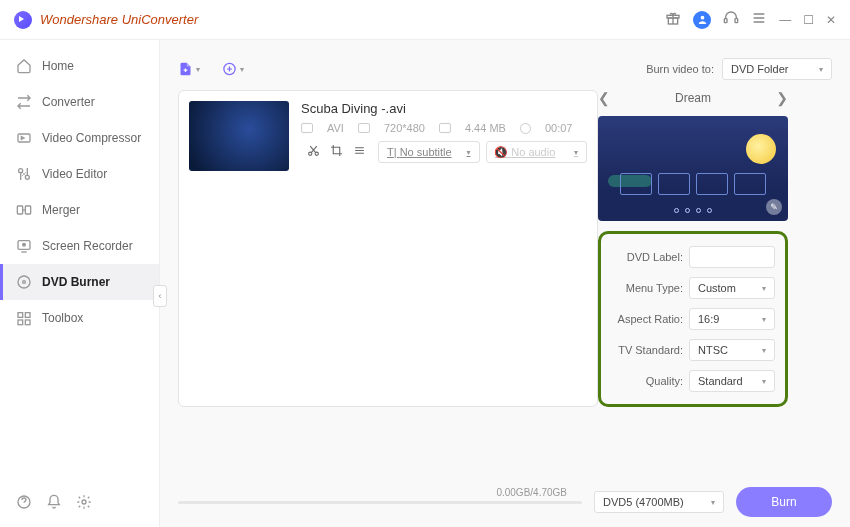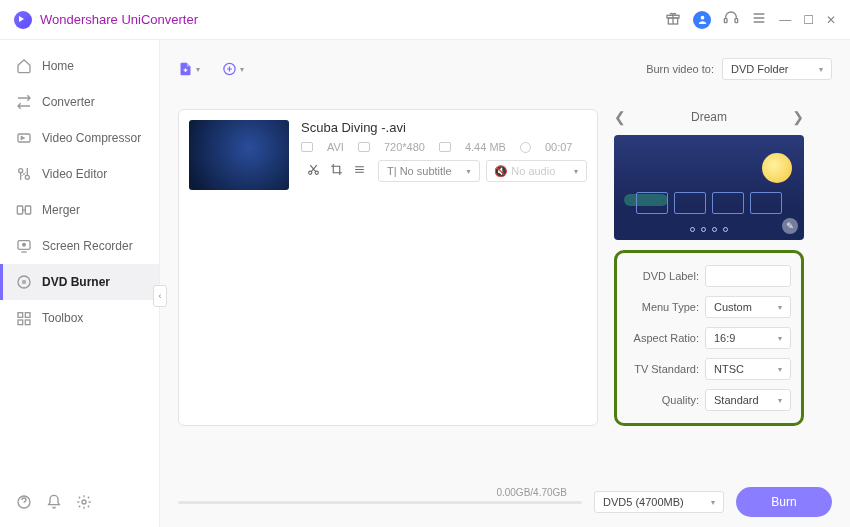--- a/index.html
+++ b/index.html
@@ -1,47 +1,47 @@
 <!DOCTYPE html>
 <html><head>
 <meta charset="utf-8">
 <style>
   * { box-sizing: border-box; margin: 0; padding: 0; font-family: -apple-system, BlinkMacSystemFont, "Segoe UI", Arial, sans-serif; }
   body { width: 850px; height: 527px; background: #f9f9f9; overflow: hidden; font-size: 12px; color: #555; }
   .titlebar { height: 40px; display: flex; align-items: center; padding: 0 14px; background: #fff; border-bottom: 1px solid #eee; }
   .logo { width: 18px; height: 18px; background: linear-gradient(135deg,#7b6cff,#5a4cff); border-radius: 50%; margin-right: 8px; position: relative; }
   .logo::after { content:""; position:absolute; left:5px; top:5px; border-left:5px solid #fff; border-top:3px solid transparent; border-bottom:3px solid transparent; }
-  .title { font-size: 13px; color: #a21caf; font-weight: 500; flex:1; }
+  .title { font-size: 13px; color: #c2410c; font-weight: 500; flex:1;font-style:italic; }
   .tb-icons { display:flex; gap:12px; align-items:center; }
   .tb-icons span { color:#888; cursor:pointer; }
   .gift { color:#e55; }
   .avatar { width:18px; height:18px; border-radius:50%; background:#3a7dff; color:#fff; display:flex; align-items:center; justify-content:center; font-size:10px; }
   .main { display:flex; height: calc(100% - 40px); }
   .sidebar { width: 160px; background:#fff; border-right:1px solid #eee; display:flex; flex-direction:column; position:relative; }
   .nav { flex:1; padding-top:8px; }
   .nav-item { display:flex; align-items:center; gap:10px; padding:10px 16px; font-size:12px; color:#666; cursor:pointer; }
   .nav-item.active { background:#f1f1f3; color:#222; font-weight:600; position:relative; }
   .nav-item.active::before { content:""; position:absolute; left:0; top:0; bottom:0; width:3px; background:#7a6cff; }
   .nav-icon { width:16px; height:16px; display:flex; align-items:center; justify-content:center; color:#999; }
   .sidebar-bottom { display:flex; gap:14px; padding:14px 16px; color:#999; }
   .collapse-handle { position:absolute; right:-8px; top:245px; width:14px; height:22px; background:#fff; border:1px solid #ddd; border-radius:3px; display:flex; align-items:center; justify-content:center; font-size:9px; color:#888; cursor:pointer; }
   .content { flex:1; display:flex; flex-direction:column; padding: 12px 18px 10px 18px; }
   .toolbar { display:flex; align-items:center; gap:22px; height:34px; }
   .tool-btn { width:22px; height:22px; color:#7a6cff; cursor:pointer; display:flex; align-items:center; justify-content:center; }
   .spacer { flex:1; }
-  .row { display:flex; gap:16px; margin-top:23px; }
+  .row { display:flex; margin-top:4px; }
   .file-card { flex:1; border:1px solid #e3e3e8; border-radius:6px; padding:10px; display:flex; gap:12px; background:#fff; max-width:420px; }
   .thumb { width:100px; height:70px; background: radial-gradient(circle at 60% 40%, #2a4d9b 0%, #0a1a3a 90%); border-radius:3px; flex-shrink:0; }
   .file-info { flex:1; display:flex; flex-direction:column; gap:6px; }
   .file-name { font-size:13px; color:#333; }
   .meta { display:flex; gap:14px; font-size:11px; color:#aaa; align-items:center; }
   .meta span.micon { width:12px; height:10px; border:1px solid #ccc; border-radius:2px; }
   .edit-row { display:flex; gap:6px; align-items:center; }
   .edit-icons { display:flex; gap:10px; padding:4px 6px; color:#666; }
-  .mini-select { border:1px solid #e0e0e0; border-radius:3px; height:22px; font-size:11px; color:#888; display:flex; align-items:center; padding:0 8px; gap:4px; background:#fff; flex:1; justify-content:space-between; min-width:95px; }
+  .mini-select { border:1px solid #e0e0e0; border-radius:3px; height:22px; font-size:11px; color:#888; display:flex; align-items:center; padding:0 8px; gap:4px; background:#fff; flex:1; justify-content:space-between; min-width:95px;text-decoration:underline; }
   .mini-select.disabled { color:#ccc; }
   .right-panel { width:190px; display:flex; flex-direction:column; gap:10px; }
   .burn-to { display:flex; align-items:center; gap:8px; font-size:11px; color:#666; justify-content:flex-end; margin-left:auto; }
   .sel { border:1px solid #e0e0e0; border-radius:3px; height:22px; padding:0 8px; background:#fff; font-size:11px; color:#444; display:flex; align-items:center; justify-content:space-between; min-width:110px; cursor:pointer; }
   .caret { font-size:8px; color:#999; }
   .theme-nav { display:flex; align-items:center; justify-content:space-between; font-size:12px; color:#666; }
   .theme-nav .arrow { cursor:pointer; color:#888; font-size:14px; }
   .theme-preview { height:105px; border-radius:4px; background: linear-gradient(180deg,#2b3a7a 0%, #1a275a 70%); position:relative; overflow:hidden; }
   .moon { position:absolute; right:12px; top:18px; width:30px; height:30px; border-radius:50%; background: radial-gradient(circle at 40% 40%, #fff1a0, #f5c93d); }
   .cloud { position:absolute; bottom:34px; left:10px; width:44px; height:12px; background:#3dd68c; border-radius:6px; opacity:.35; }

